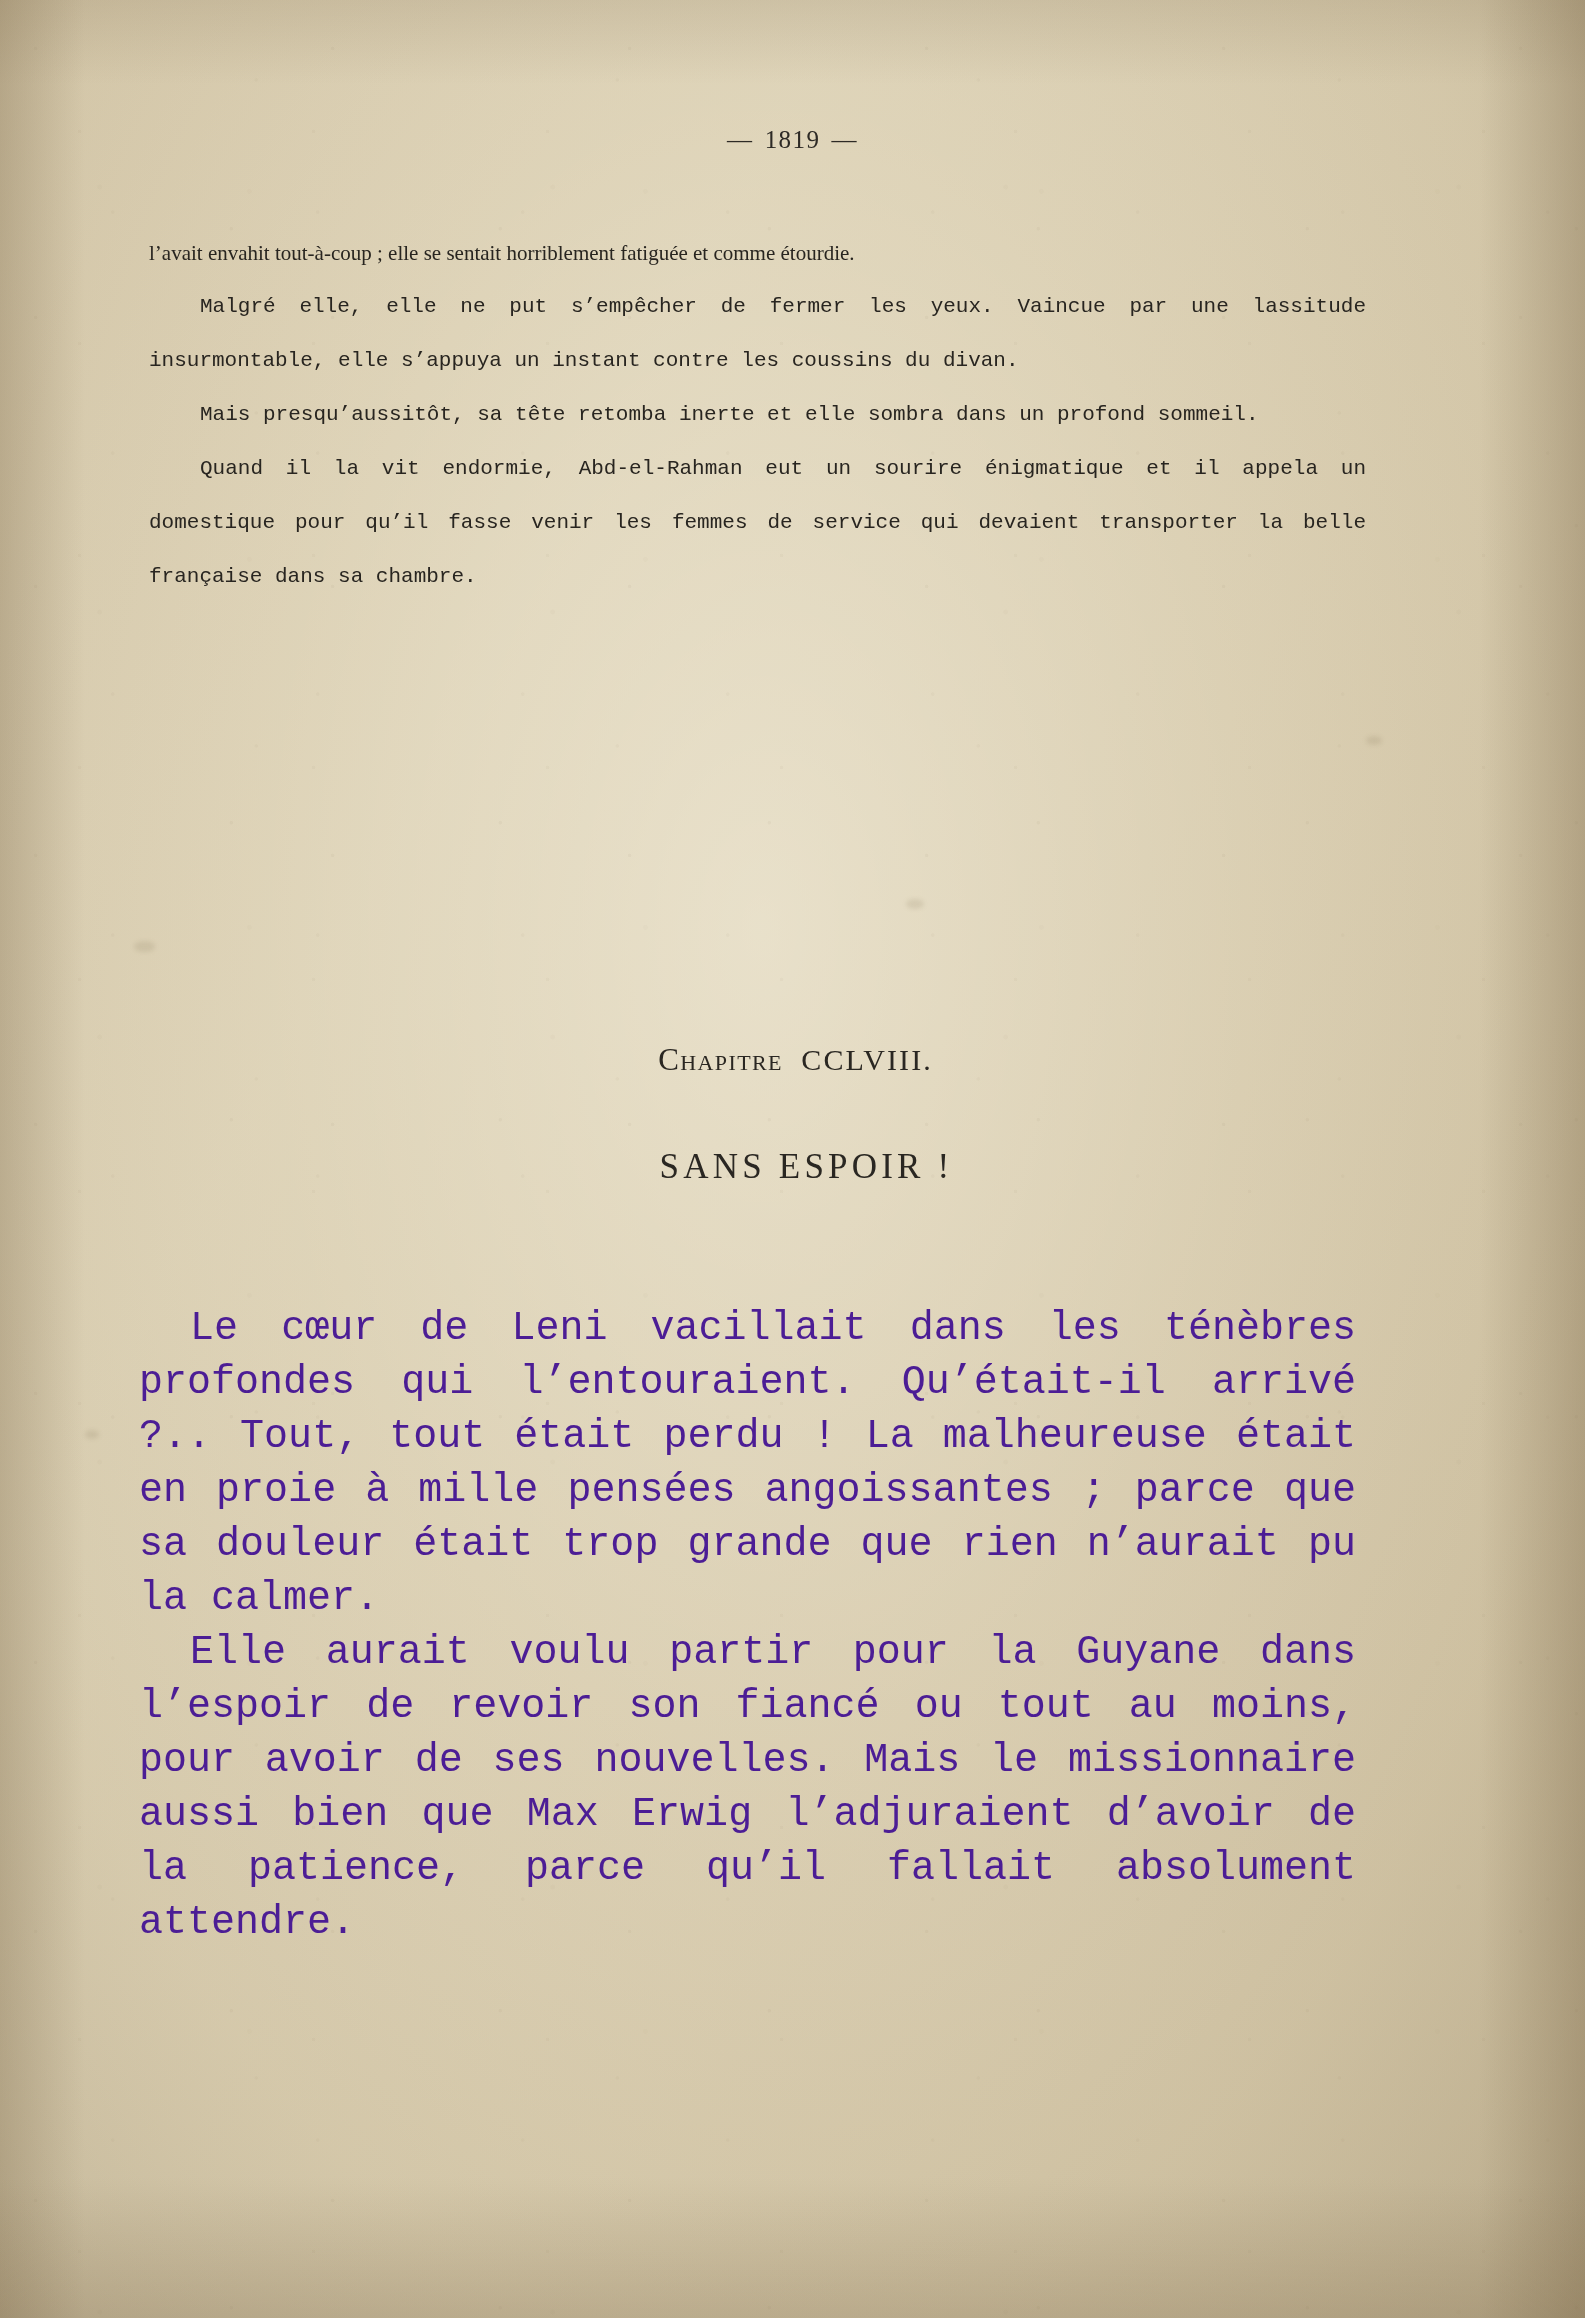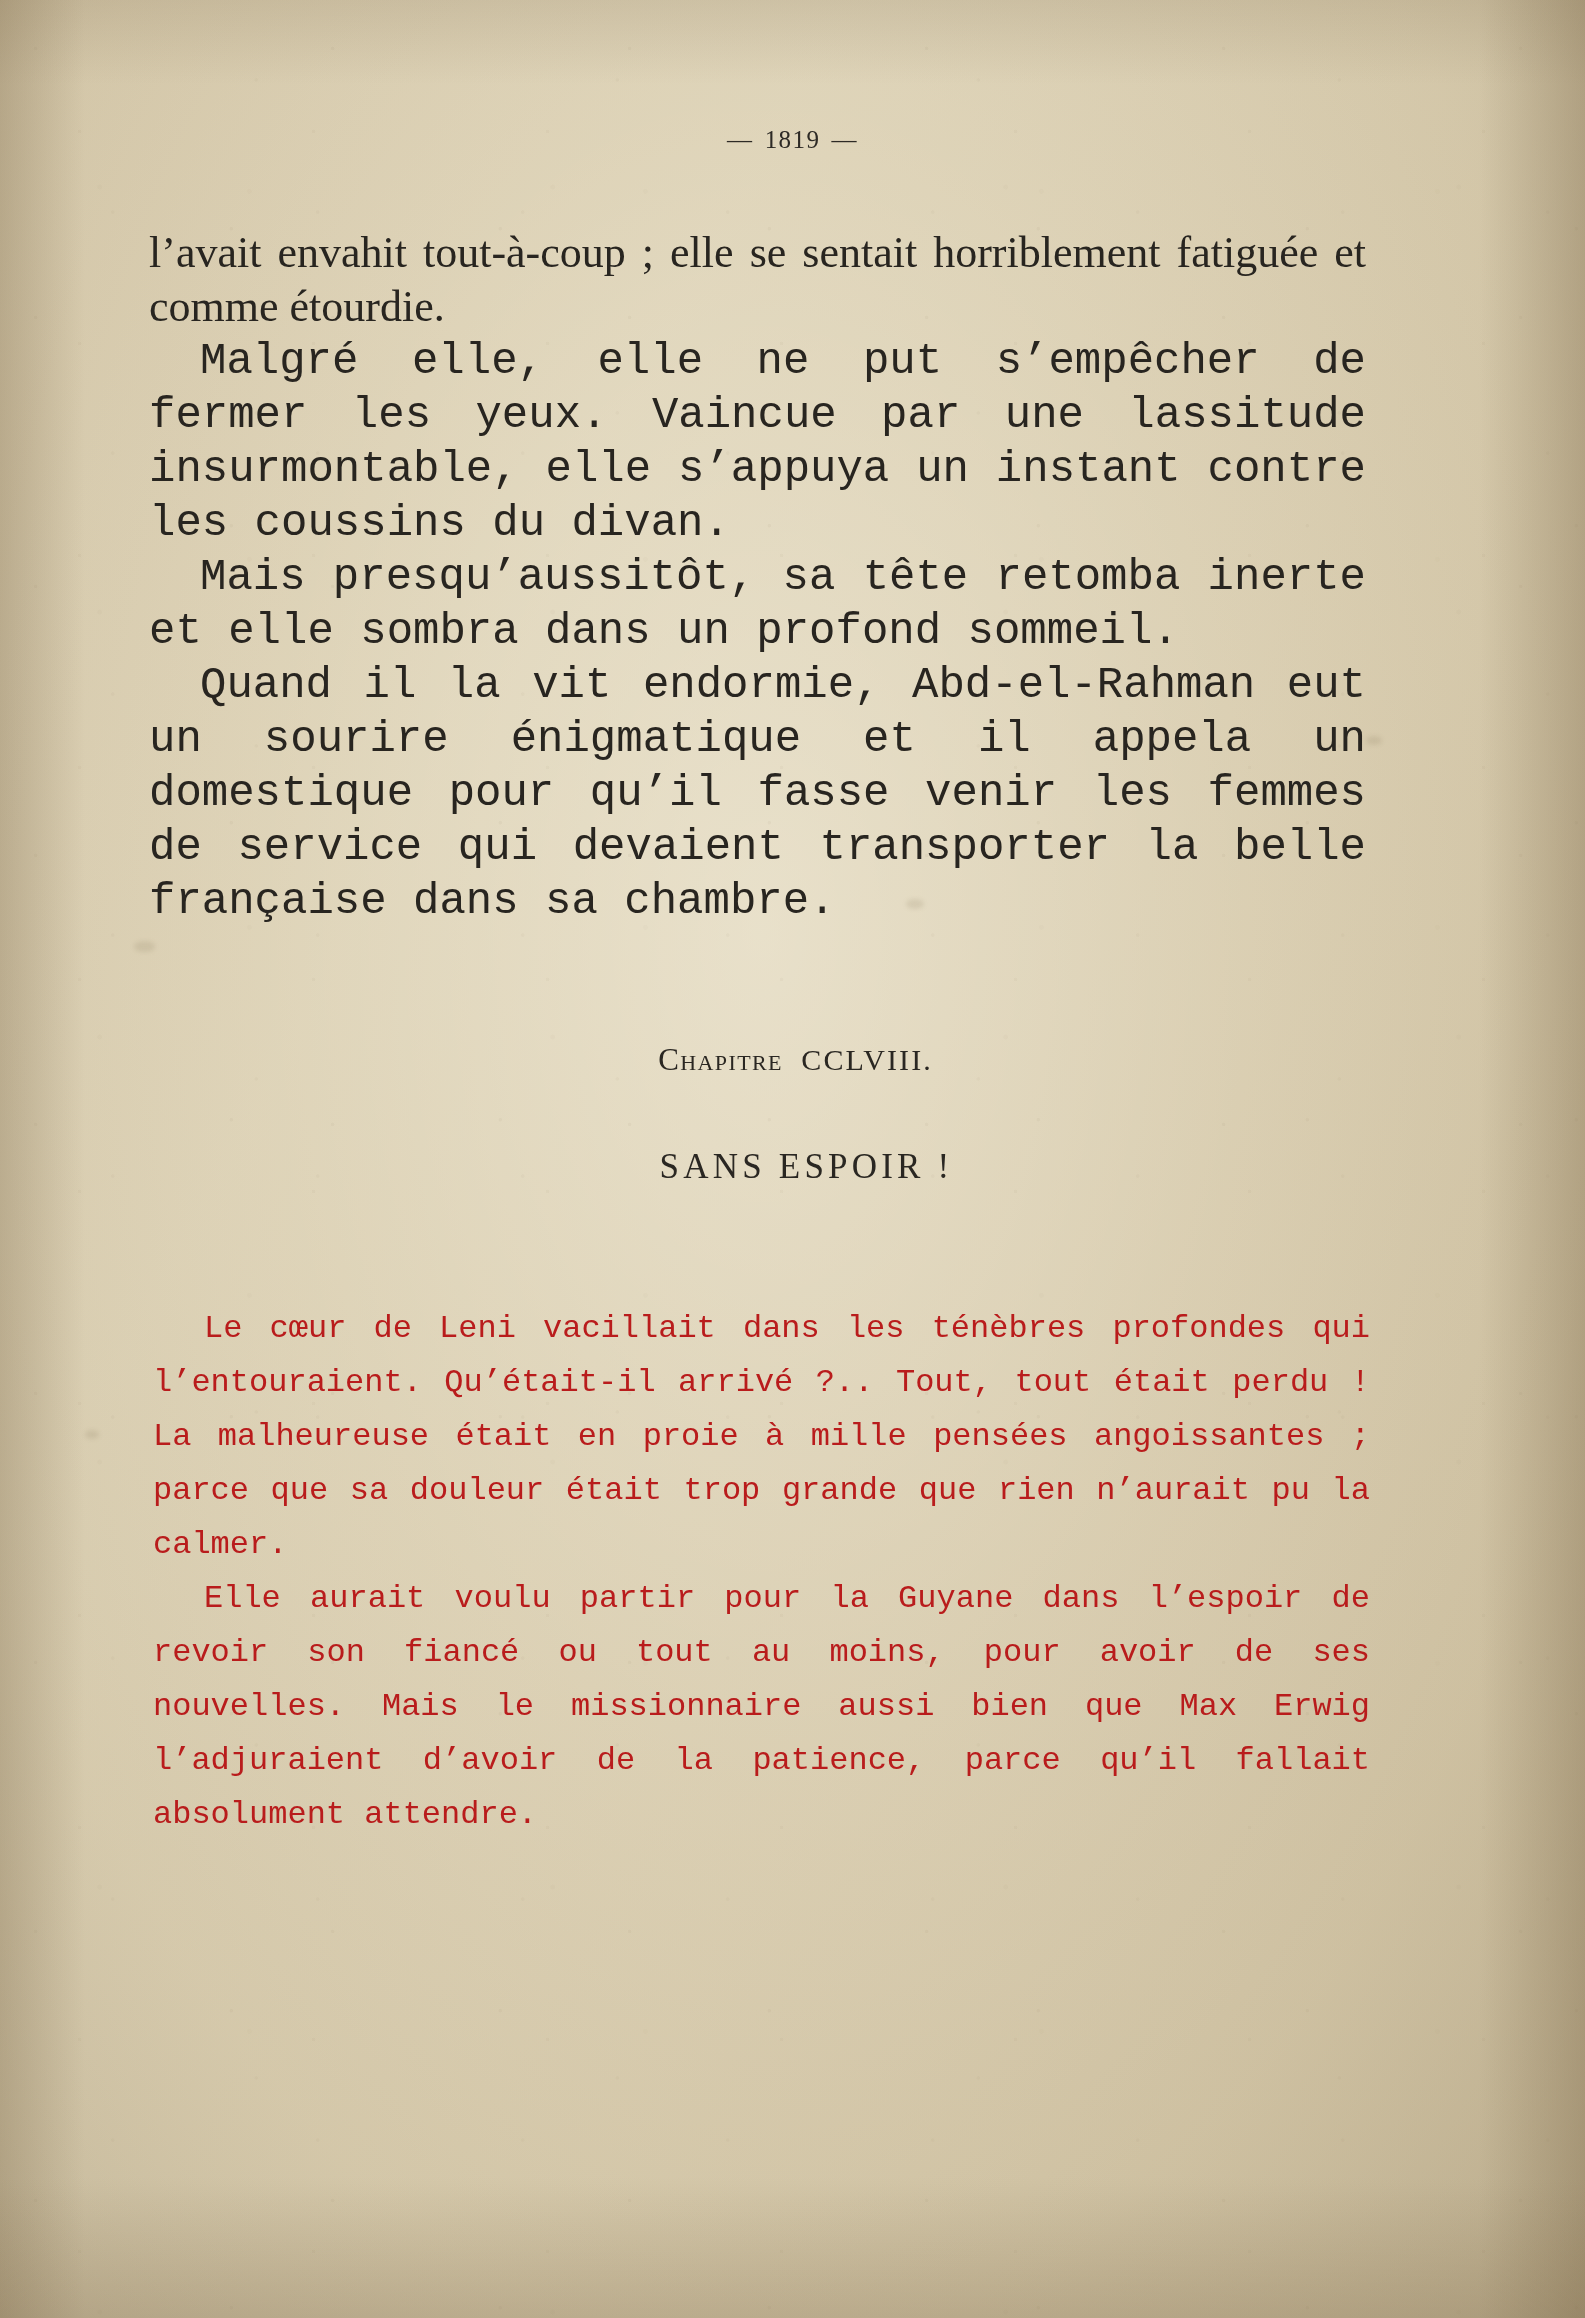--- a/index.html
+++ b/index.html
@@ -72,21 +72,21 @@
     color: #2d2a25;
   }
   .folio .dash { margin: 0 11.3px; }
 
   .textblock {
     position: absolute;
     left: 149px;
     width: 1217px;
     top: 226px;
     color: #282520;
-    font-size: 44px;
+    font-size: 21px;
     line-height: 54px;
     text-align: justify;
     text-align-last: left;
   }
   .para {
     margin: 0;
     text-indent: 0;
   }
   .para.ind { text-indent: 51px; font-family: Liberation Mono, monospace; }
 
@@ -116,25 +116,25 @@
     top: 1147px;
     width: 1585px;
     text-align: center;
     color: #2a2722;
     font-size: 35px;
     letter-spacing: 4.2px;
   }
 
   .textblock2 {
     position: absolute;
-    left: 153px;
+    left: 139px;
     width: 1217px;
     top: 1302px;
-    color: #b91c1c;
-    font-size: 32px;
+    color: #4c1d95;
+    font-size: 40px;
     line-height: 54px;
     text-align: justify;
     text-align-last: left;
   }
 
   
   .smudge {
     position: absolute;
     border-radius: 50%;
     background: rgba(110,92,62,0.13);

